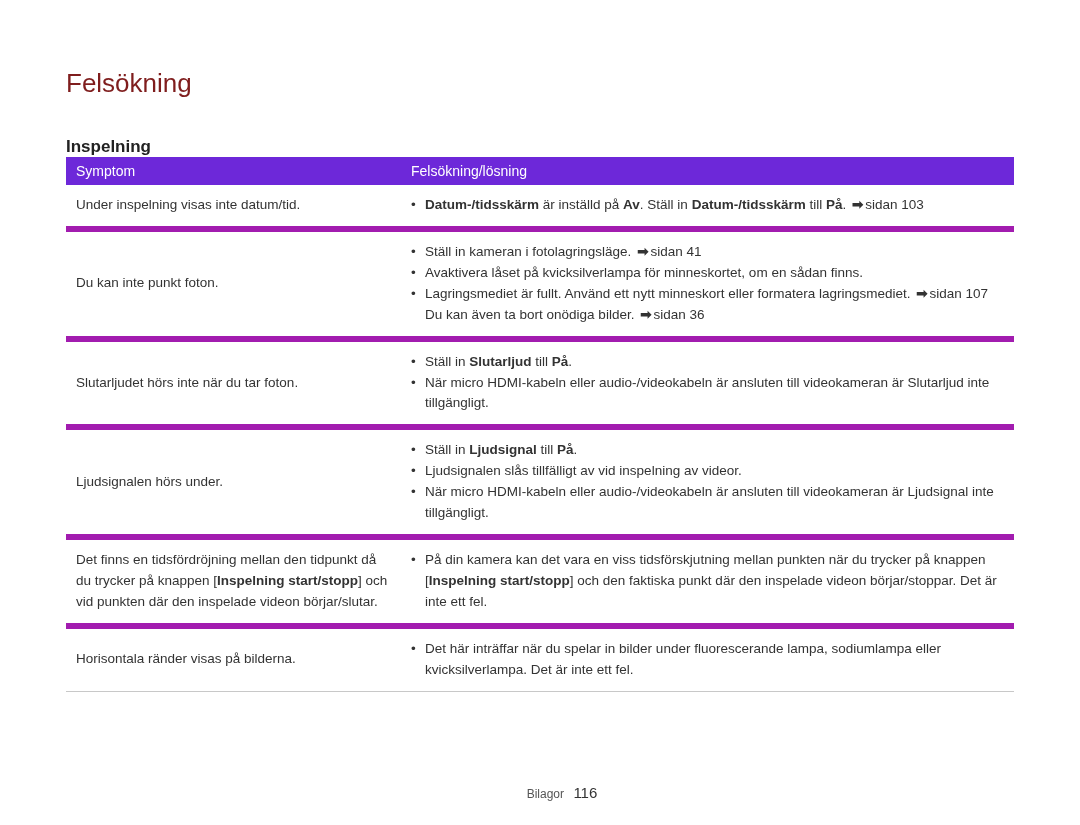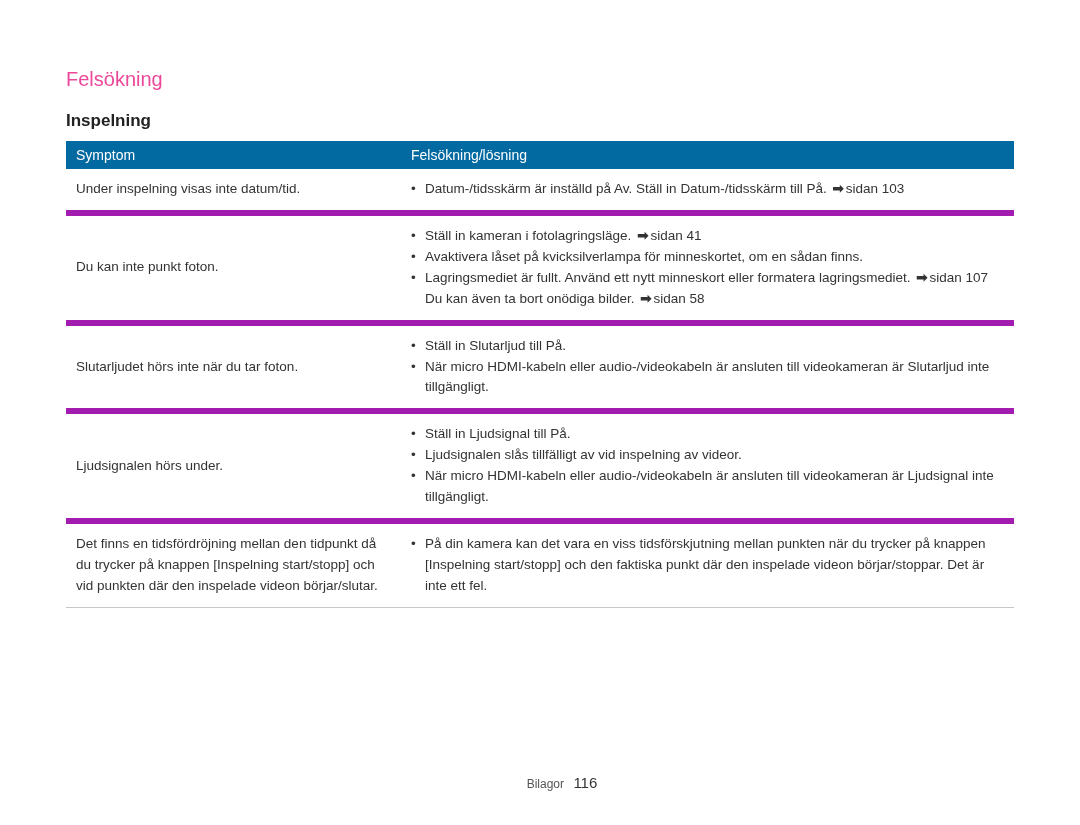--- a/index.html
+++ b/index.html
@@ -6,39 +6,38 @@
   body {
     width: 1080px;
     height: 825px;
     background: #ffffff;
     font-family: Arial, Helvetica, sans-serif;
     color: #333;
     padding: 68px 66px 0 66px;
     position: relative;
   }
   .page-title {
-    font-size: 20px;
+    font-size: 26px;
     font-weight: 400;
-    color: #ec4899;
-    margin-bottom: 20px;
+    color: #7f1d1d;
+    margin-bottom: 38px;
   }
   .section-title {
     font-size: 17px;
     font-weight: 700;
     color: #222;
-    margin-bottom: 10px;
   }
   table {
     width: 100%;
     border-collapse: collapse;
     font-size: 13.5px;
     color: #333;
   }
   thead th {
-    background: #0369a1;
+    background: #6d28d9;
     color: #fff;
     text-align: left;
     font-weight: 400;
     padding: 6px 10px;
     font-size: 14px;
   }
   thead th:first-child { width: 335px; }
   tbody td {
     border-bottom: 6px solid #a21caf;
     padding: 10px 10px;
@@ -47,29 +46,29 @@
   }
   tbody tr:last-child td { border-bottom: 1px solid #c8c8c8; }
   ul { list-style: none; padding-left: 0; }
   ul li { position: relative; padding-left: 14px; }
   ul li::before {
     content: "•";
     position: absolute;
     left: 0;
     top: 0;
   }
-  .b { font-weight: 400; }
+  .b { font-weight: 700; }
   .arrow {
     display: inline-block;
     font-weight: 700;
     margin: 0 2px;
   }
   .footer {
     position: absolute;
-    bottom: 34px;
+    bottom: 24px;
     left: 0;
     width: 100%;
     text-align: center;
     font-size: 12px;
     color: #555;
     padding-left: 44px;
   }
   .footer .pg {
     font-size: 15px;
     color: #333;
@@ -101,21 +100,21 @@
         </ul>
       </td>
     </tr>
 
     <tr>
       <td>Du kan inte punkt foton.</td>
       <td>
         <ul>
           <li><span>Ställ in kameran i fotolagringsläge. </span><span class="arrow">➡</span><span>sidan 41</span></li>
           <li><span>Avaktivera låset på kvicksilverlampa för minneskortet, om en sådan finns.</span></li>
-          <li><span>Lagringsmediet är fullt. Använd ett nytt minneskort eller formatera lagringsmediet. </span><span class="arrow">➡</span><span>sidan 107 Du kan även ta bort onödiga bilder. </span><span class="arrow">➡</span><span>sidan 58</span></li>
+          <li><span>Lagringsmediet är fullt. Använd ett nytt minneskort eller formatera lagringsmediet. </span><span class="arrow">➡</span><span>sidan 107 Du kan även ta bort onödiga bilder. </span><span class="arrow">➡</span><span>sidan 36</span></li>
         </ul>
       </td>
     </tr>
 
     <tr>
       <td>Slutarljudet hörs inte när du tar foton.</td>
       <td>
         <ul>
           <li><span>Ställ in </span><span class="b">Slutarljud</span><span> till </span><span class="b">På</span><span>.</span></li>
           <li><span>När micro HDMI-kabeln eller audio-/videokabeln är ansluten till videokameran är Slutarljud inte tillgängligt.</span></li>
@@ -138,19 +137,27 @@
       <td>
         <span>Det finns en tidsfördröjning mellan den tidpunkt då du trycker på knappen [</span><span class="b">Inspelning start/stopp</span><span>] och vid punkten där den inspelade videon börjar/slutar.</span>
       </td>
       <td>
         <ul>
           <li><span>På din kamera kan det vara en viss tidsförskjutning mellan punkten när du trycker på knappen [</span><span class="b">Inspelning start/stopp</span><span>] och den faktiska punkt där den inspelade videon börjar/stoppar. Det är inte ett fel.</span></li>
         </ul>
       </td>
     </tr>
 
+    <tr>
+      <td>Horisontala ränder visas på bilderna.</td>
+      <td>
+        <ul>
+          <li><span>Det här inträffar när du spelar in bilder under fluorescerande lampa, sodiumlampa eller kvicksilverlampa. Det är inte ett fel.</span></li>
+        </ul>
+      </td>
+    </tr>
   </tbody>
 </table>
 
 <div class="footer">
   <span>Bilagor</span>
   <span class="pg">116</span>
 </div>
 
 </body></html>

